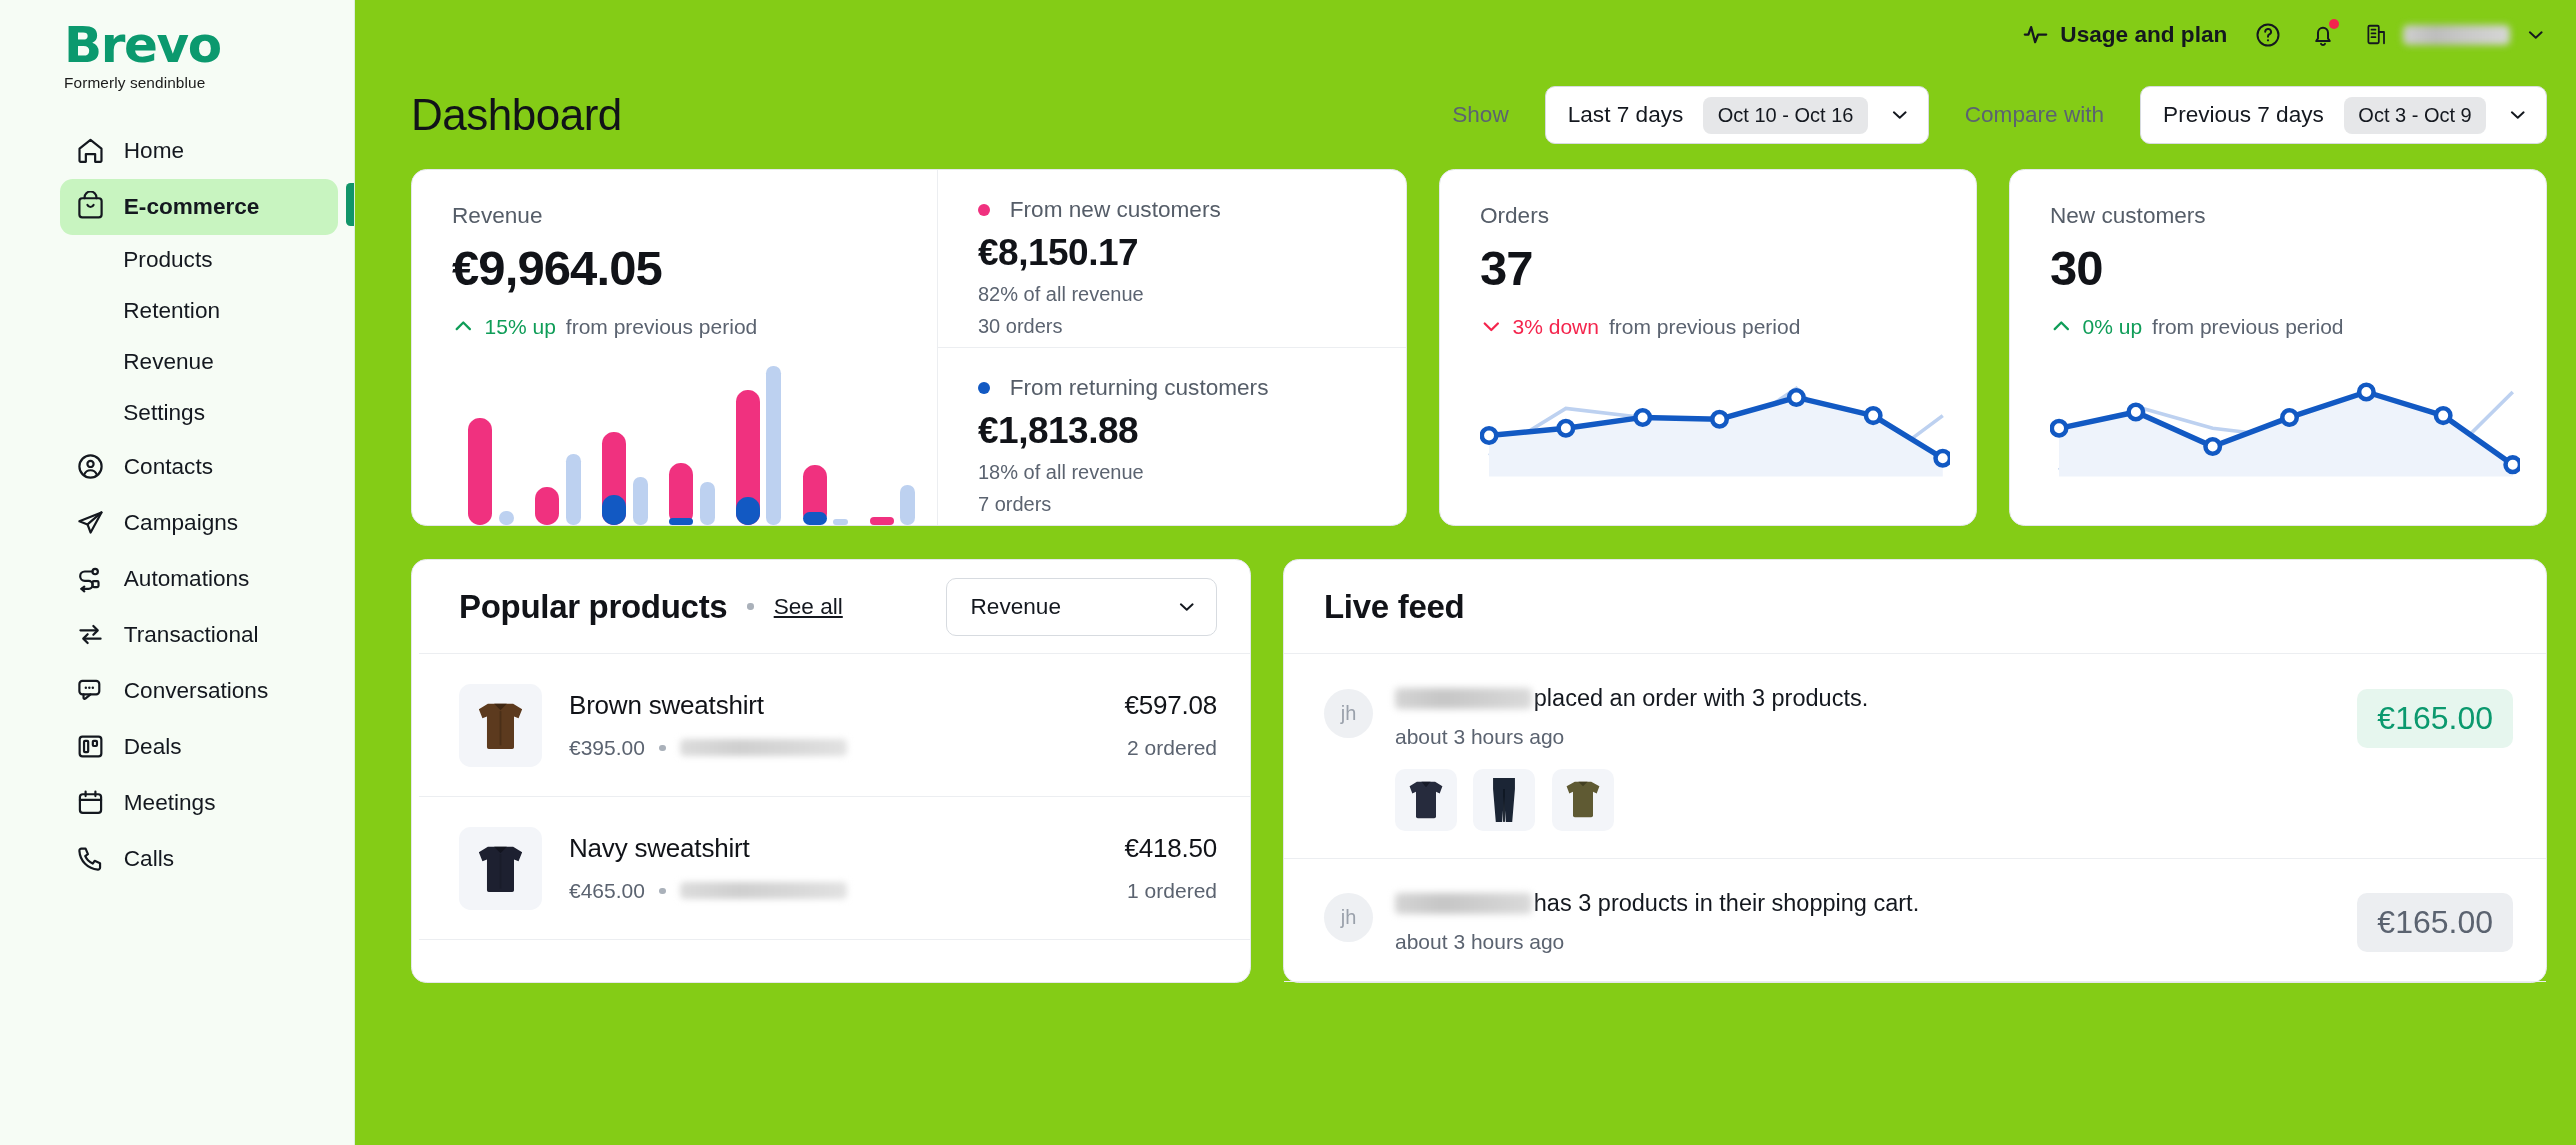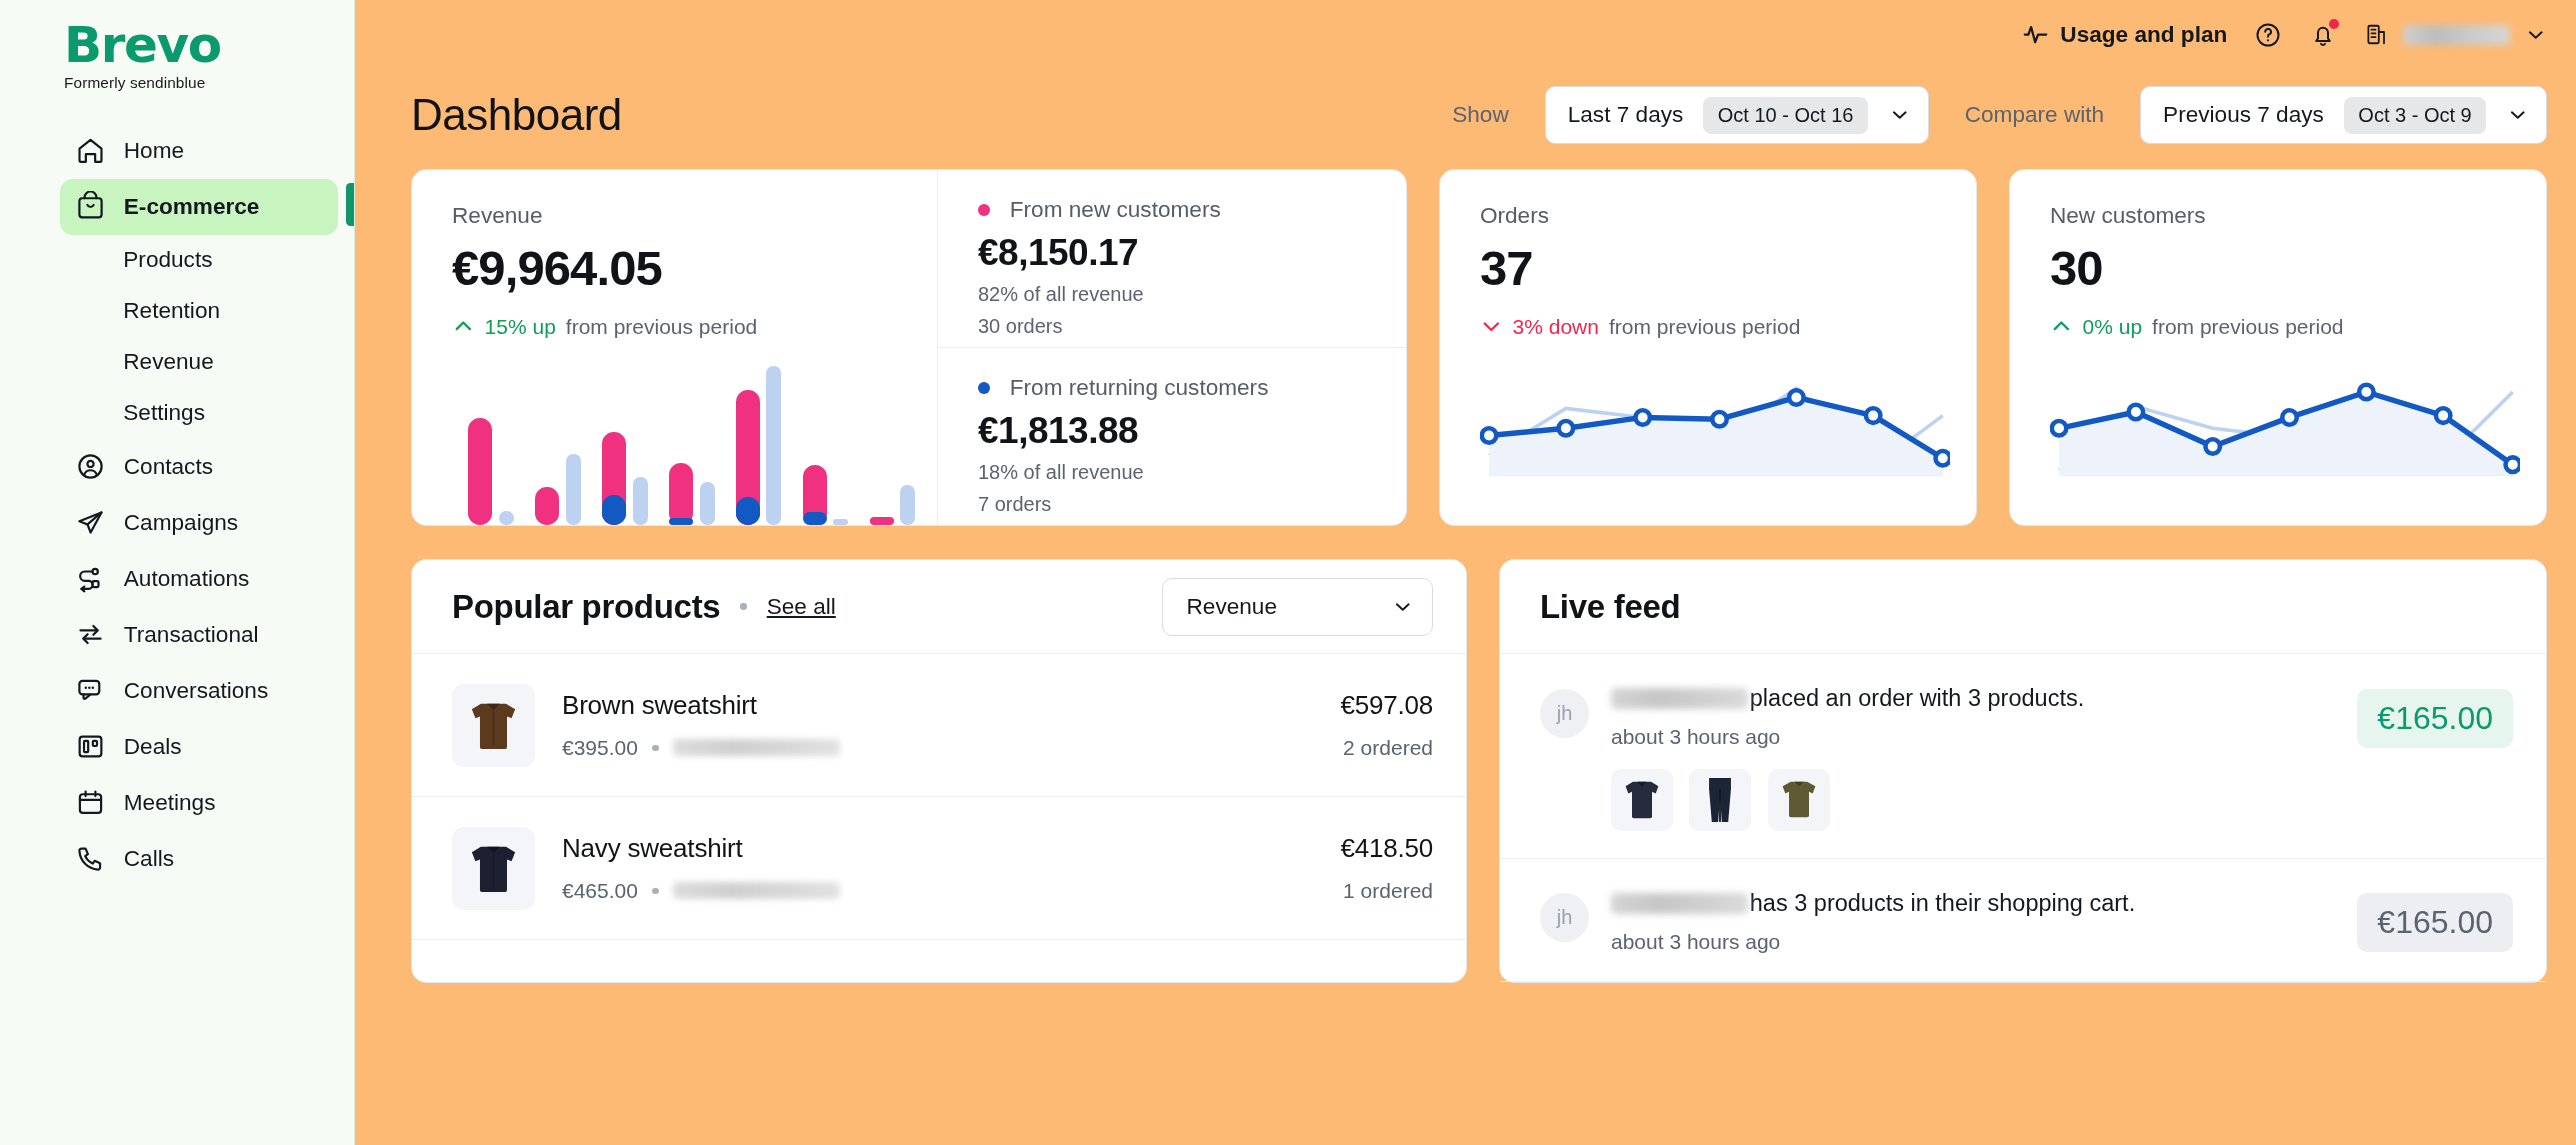--- a/index.html
+++ b/index.html
@@ -45,21 +45,21 @@
     margin:0 16.3px; padding-left:63px;
     font-size:22.6px; color:#14181f; cursor:pointer; border-radius:12.7px;
   }
   .active-tab {
     position:absolute; right:0px; top:183px;
     width:8.1px; height:43px; background:#119569;
     border-radius:4.5px 0 0 4.5px;
   }
 
   
-  .main { flex:1; height:1145px; position:relative; overflow:hidden; background:#fdba74; }
+  .main { flex:1; height:1145px; position:relative; overflow:hidden; background:#84cc16; }
 
   .topbar {
     height:69px; display:flex; align-items:center; justify-content:flex-end;
     gap:27px; padding-right:29px;
   }
   .usage {
     display:flex; align-items:center; gap:11.8px;
     font-size:22.6px; font-weight:bold; color:#14181f; cursor:pointer;
   }
   .usage svg { width:27px; height:27px; display:block; }
@@ -126,21 +126,21 @@
   .rr-title { font-size:22.6px; color:#555d68; }
   .rr-val { font-size:37px; font-weight:bold; margin-top:9px; letter-spacing:-0.5px; }
   .rr-sub { font-size:20px; color:#5b6370; margin-top:9px; }
 
   .stat-card { width:568px; padding:33px 0 0 40px; }
   .spark { margin-top:33px; height:109px; }
   .spark svg { width:470px; height:109px; display:block; }
 
   
   .bottom-row { display:flex; gap:32px; padding:33px 29px 0 56px; }
-  .pp-card { width:1056px; }
+  .pp-card { width:840px;padding-left:7px; }
   .lf-card { flex:1; }
   .sect-head {
     height:94px; display:flex; align-items:center; padding:0 33px 0 40px;
     border-bottom:1.8px solid #eceef1;
   }
   .sect-title { font-size:33px; font-weight:bold; letter-spacing:-0.3px; }
   .sep-dot { width:6.3px; height:6.3px; border-radius:50%; background:#aab1ba; margin:0 20px; }
   .see-all { font-size:22.6px; color:#14181f; text-decoration:underline; cursor:pointer; }
   .mini-select {
     margin-left:auto; display:flex; align-items:center;

